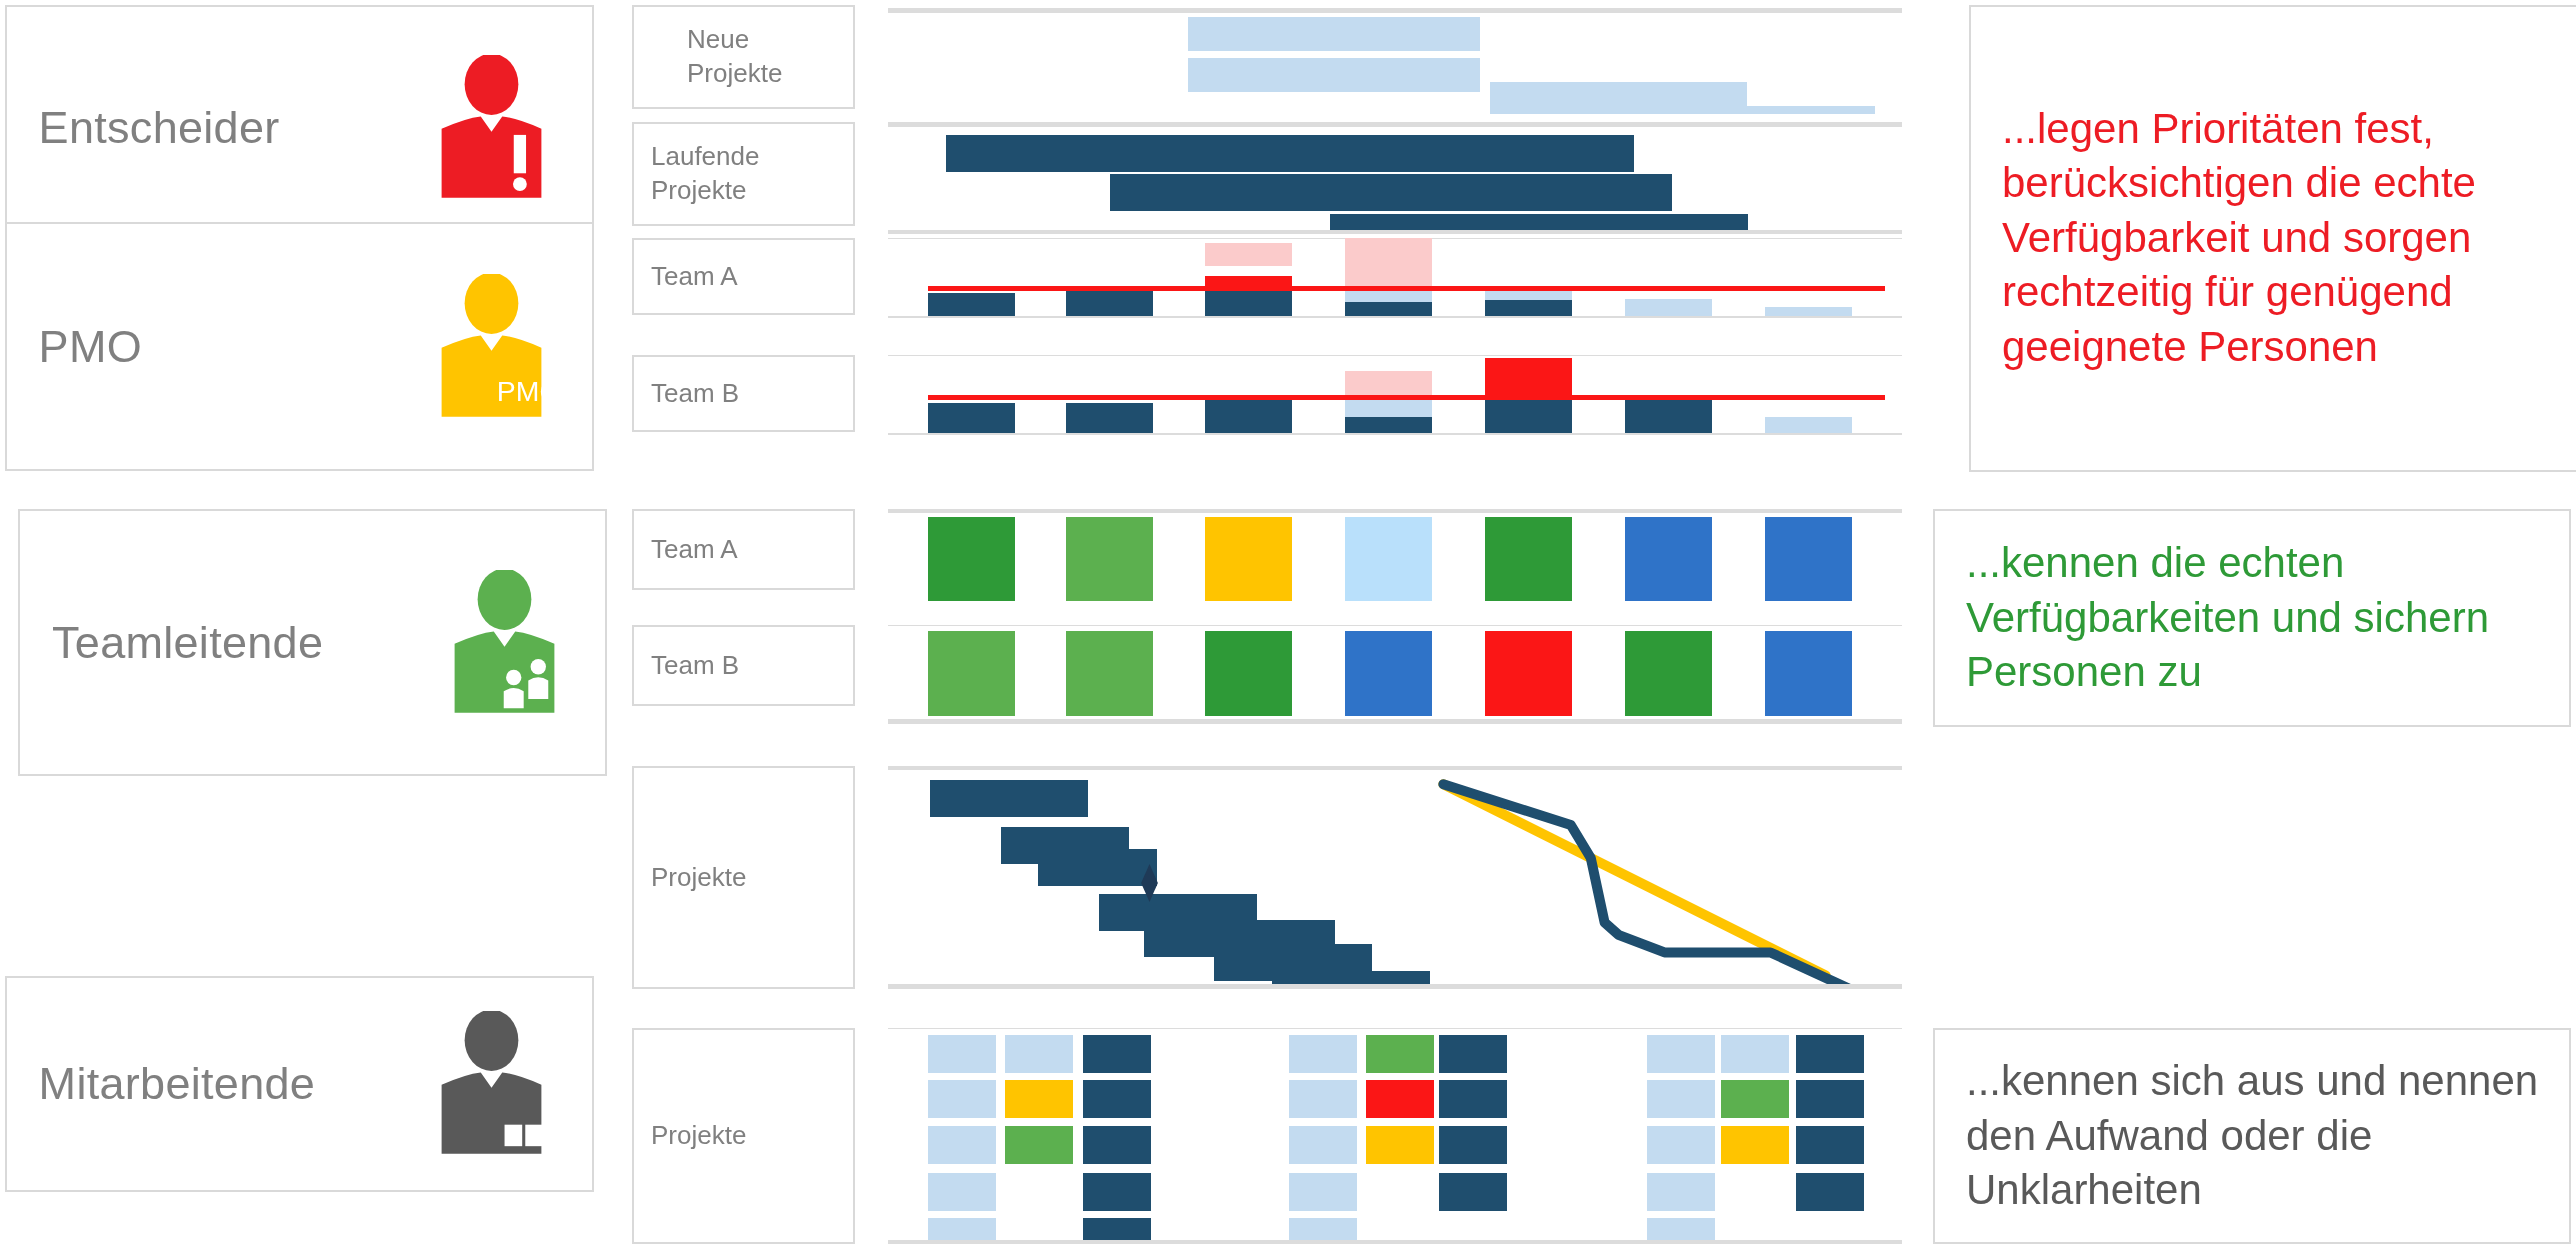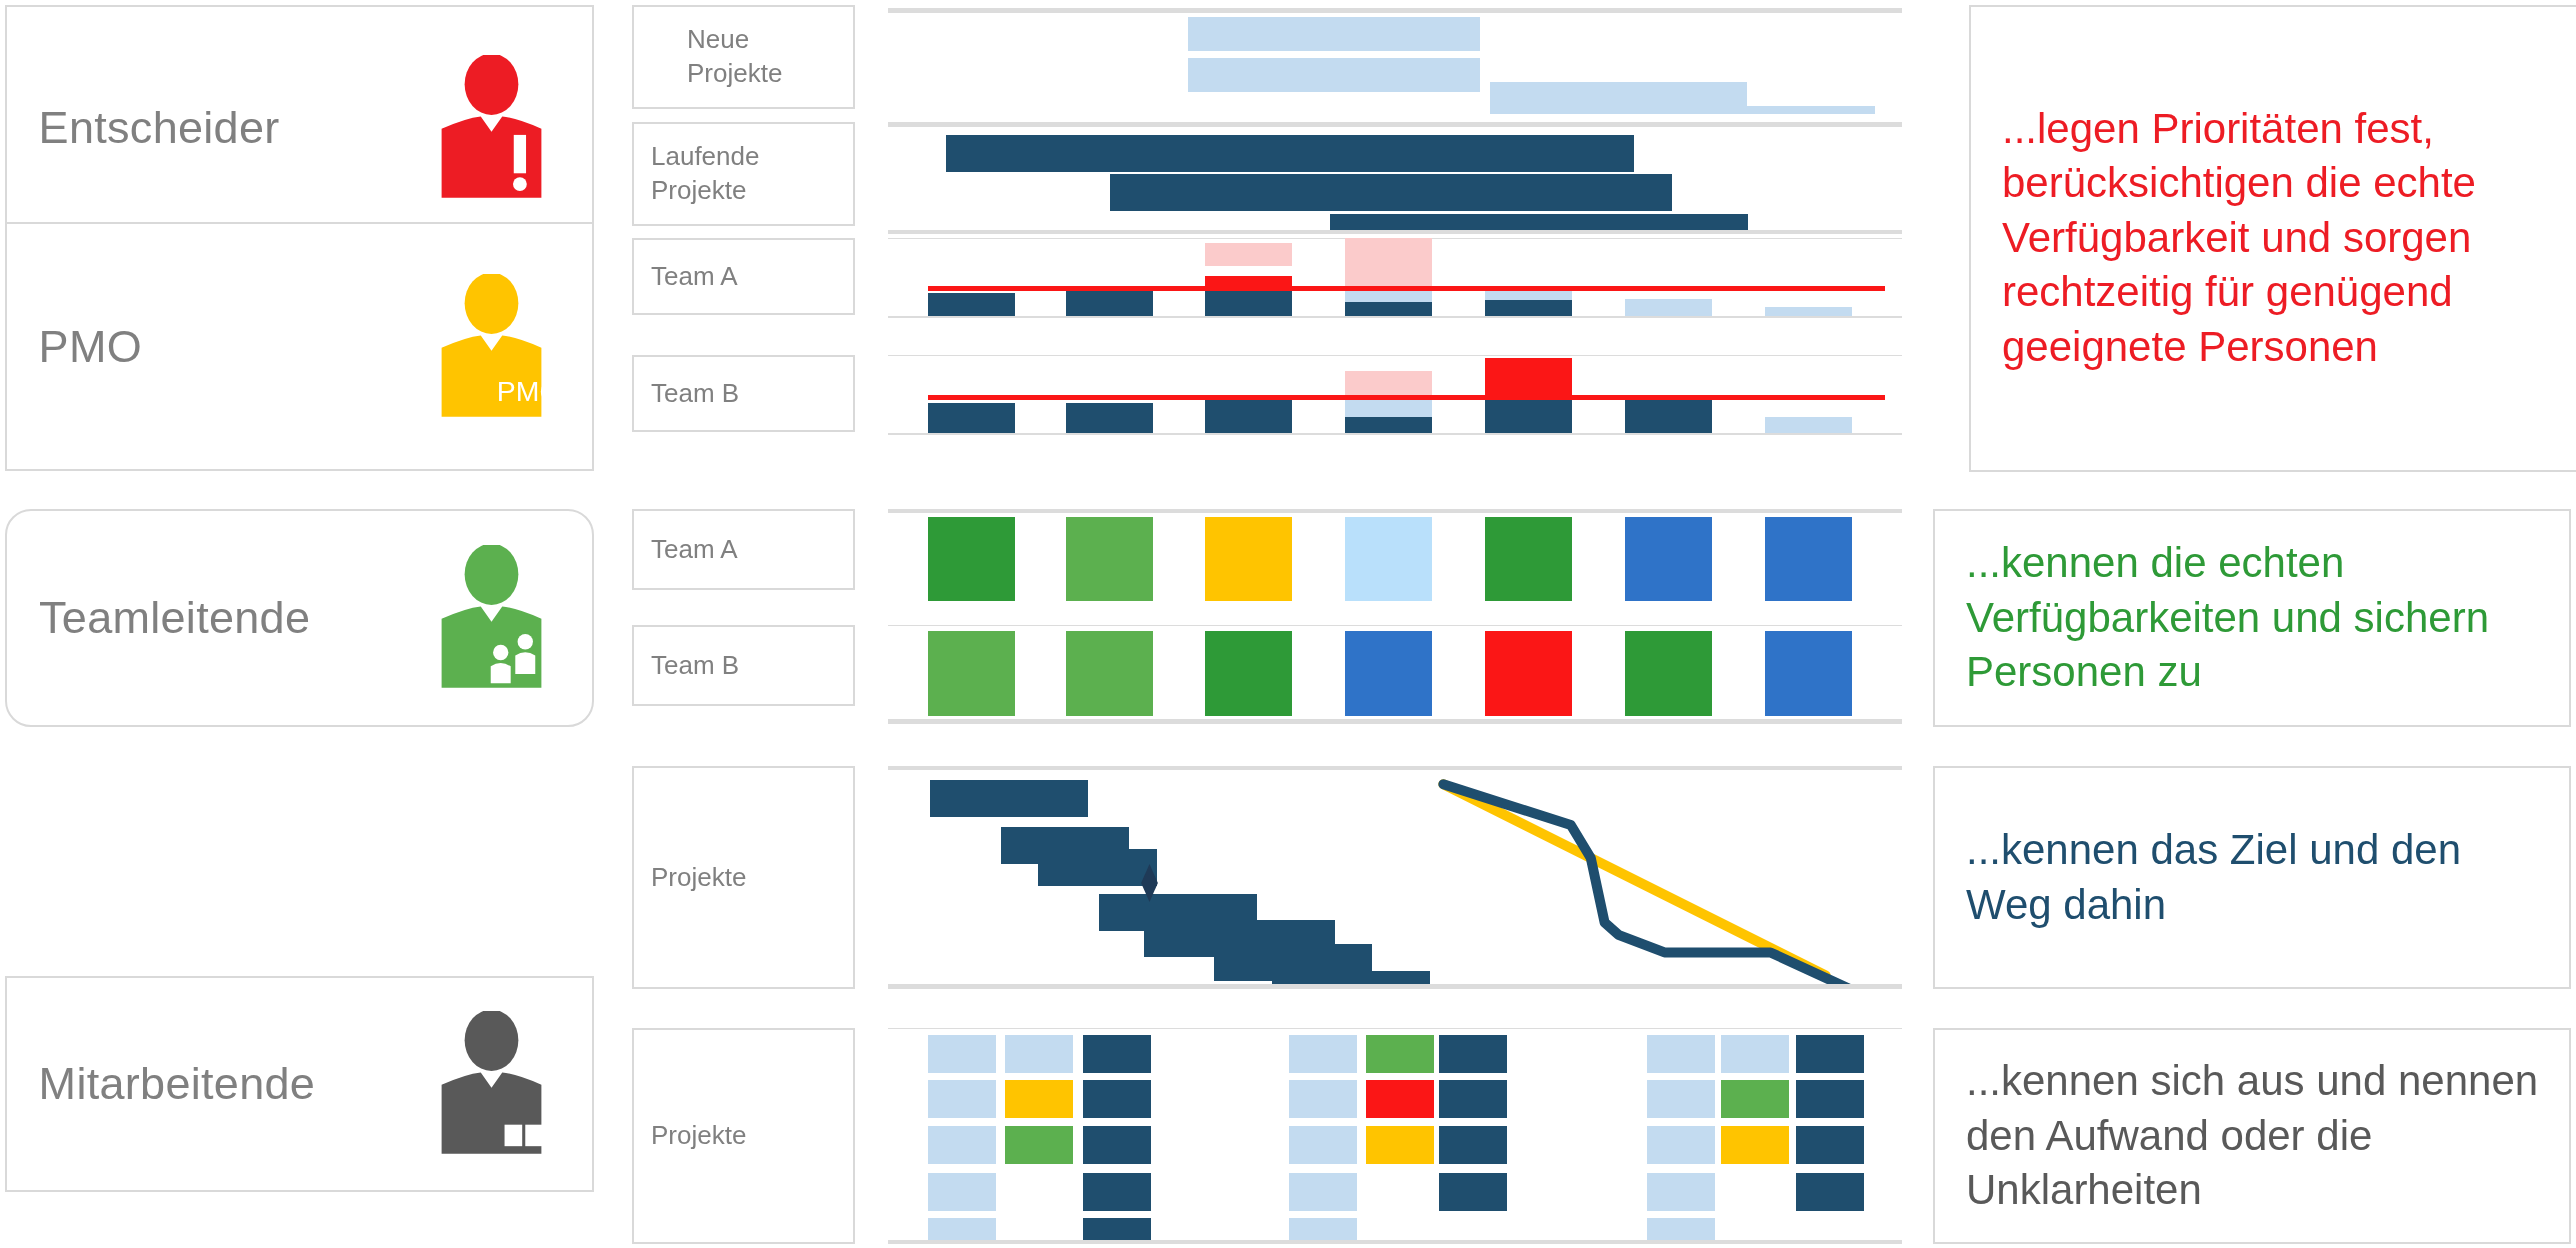--- a/index.html
+++ b/index.html
@@ -170,21 +170,21 @@
     <div class="bar" style="left:737px; top:42px; width:87px; height:38px; background:#1f4e6e;"></div>
     <div class="bar" style="left:877px;top:62px; width:87px; height:17.7px; background:#c3dbf0;"></div>
 
     <div class="gridline" style="top:78px;"></div>
   </div>
 
   <div class="card msg m-red" style="left:1969px; top:4.6px; width:638px; height:467px;">
     <p>...legen Prioritäten fest, berücksichtigen die echte Verfügbarkeit und sorgen rechtzeitig für genügend geeignete Personen</p>
   </div>
 
-  <div class="card persona" style="left:5px; top:509px; width:589px; height:218px;border-radius:26px;">
+  <div class="card persona" style="left:18px; top:509px; width:589px; height:267px;">
     <div class="persona-label">Teamleitende</div>
     <div class="persona-icon">
       <svg width="109" height="146" viewBox="0 0 142 190">
         <ellipse cx="71" cy="38" rx="35" ry="40" fill="#5cb04f"></ellipse>
         <path d="M6 96 Q38 82 57 80 L71 100 L85 80 Q104 82 136 96 L136 186 L6 186 Z" fill="#5cb04f"></path>
         <circle cx="83" cy="140" r="10" fill="#ffffff"></circle>
         <path d="M70 158 q13 -9 26 0 L96 180 L70 180 Z" fill="#ffffff"></path>
         <circle cx="115" cy="126" r="10" fill="#ffffff"></circle>
         <path d="M102 144 q13 -9 26 0 L128 168 L102 168 Z" fill="#ffffff"></path>
       </svg>
@@ -249,23 +249,20 @@
     </svg>
 
     <svg style="position:absolute; left:538px; top:6.2px;" width="477" height="215" viewBox="0 0 620 280">
       <polyline points="22,16 520,265" fill="none" stroke="#ffc400" stroke-width="13" stroke-linecap="round"></polyline>
       <polyline points="22,16 188,69 214,112 232,196 250,212 310,235 402,235 448,235 550,282" fill="none" stroke="#1f4e6e" stroke-width="13" stroke-linejoin="round" stroke-linecap="round"></polyline>
     </svg>
 
     <div class="gridline" style="top:218px;"></div>
   </div>
 
-  <div class="card msg m-blue" style="left:1933px; top:766px; width:638px; height:223px;">
-    <p>...kennen das Ziel und den Weg dahin</p>
-  </div>
 
   <div class="card persona" style="left:4.6px; top:976px; width:589px; height:216px;">
     <div class="persona-label">Mitarbeitende</div>
     <div class="persona-icon">
       <svg width="109" height="146" viewBox="0 0 142 190">
         <ellipse cx="71" cy="38" rx="35" ry="40" fill="#595959"></ellipse>
         <path d="M6 96 Q38 82 57 80 L71 100 L85 80 Q104 82 136 96 L136 186 L6 186 Z" fill="#595959"></path>
         <rect x="88" y="148" width="23" height="28" fill="#ffffff"></rect>
         <rect x="115" y="148" width="23" height="28" fill="#ffffff"></rect>
       </svg>

